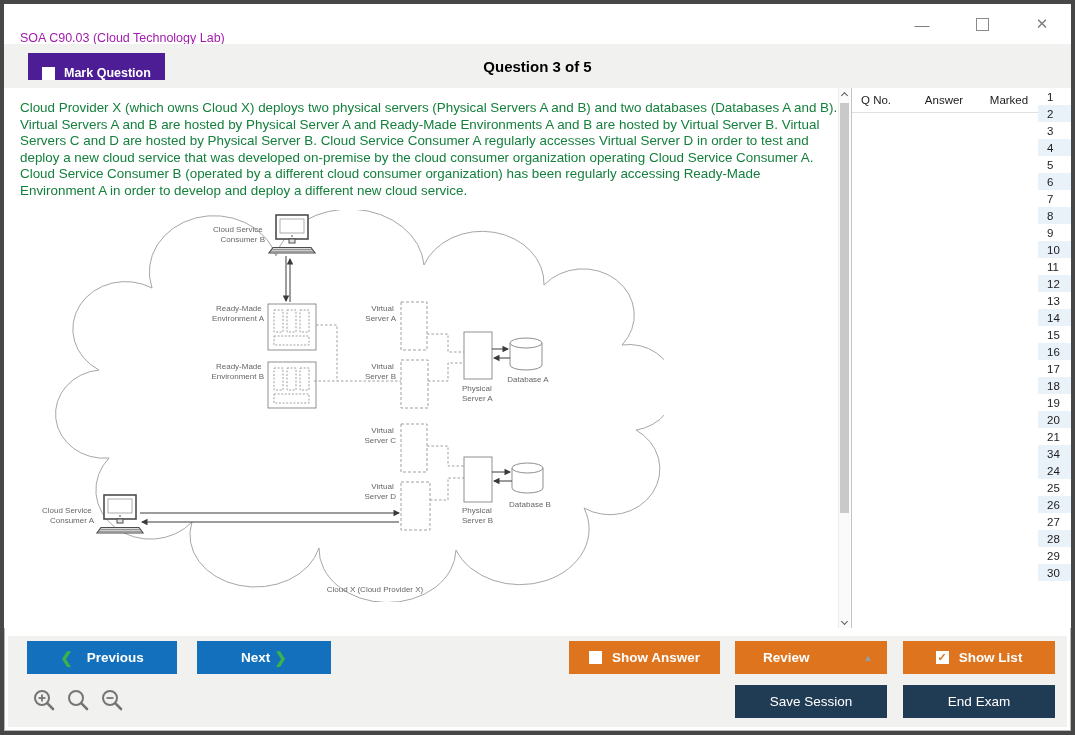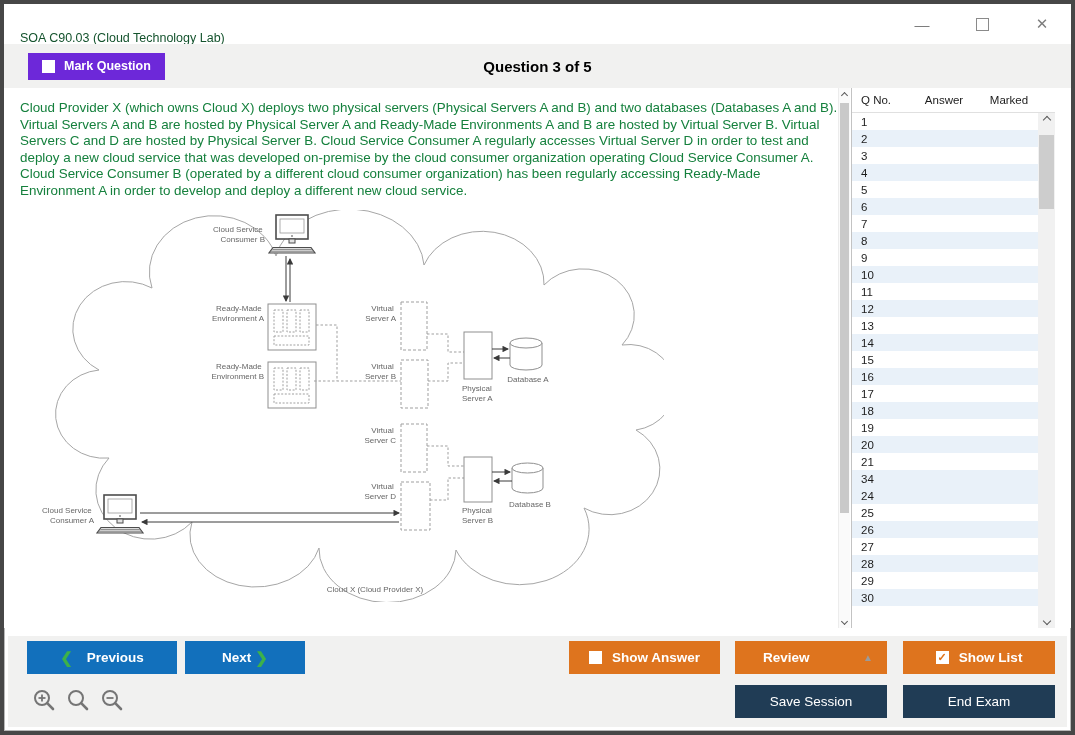--- a/index.html
+++ b/index.html
@@ -3,46 +3,46 @@
 <meta charset="utf-8">
 <style>
   * { margin:0; padding:0; box-sizing:border-box; }
   html,body { background:#d8d8d8; font-family:"Liberation Sans", sans-serif; }
   .window {
     position:relative; width:1075px; height:735px; background:#fff;
     border:4px solid #474747; box-shadow:0 0 0 1px #b8b8b8 inset; overflow:hidden;
   }
   
   .titlebar { position:relative; height:40px; background:#fff; display:flex; align-items:center; }
-  .titlebar .title { margin-left:16px; font-size:12.5px; color:#14532d;margin-top:28px; }
+  .titlebar .title { margin-left:16px; font-size:12.5px; color:#a21caf;margin-top:28px; }
   .win-controls { position:absolute; right:14px; top:0; height:40px; display:flex; align-items:center; gap:30px; }
   .wc { width:30px; height:26px; display:flex; align-items:center; justify-content:center; color:#7d7d7d; font-size:15px; cursor:default; }
   .wc-max-box { width:13px; height:13px; border:1px solid #8a8a8a; display:inline-block; }
   
   .header { position:relative; height:44px; background:#f1f1f0; display:flex; align-items:center; }
-  .btn-mark { margin-left:24px; height:27px; min-width:133px; background:#6d28d9; border:none; color:#fff;
-    font-weight:bold; font-size:12.5px; display:flex; align-items:center; gap:9px; padding:0 14px; font-family:inherit; }
+  .btn-mark { margin-left:24px; height:27px; min-width:133px; background:#4c1d95; border:none; color:#fff;
+    font-weight:bold; font-size:12.5px; display:flex; align-items:flex-end; gap:9px; padding:0 14px; font-family:inherit; }
   .cbx { width:13px; height:13px; background:#fff; display:inline-flex; align-items:center; justify-content:center; flex:0 0 auto; }
   .cbx .tick { color:#de741e; font-size:11px; font-weight:bold; line-height:1; }
   .q-counter { position:absolute; left:0; right:0; text-align:center; font-size:15px; font-weight:bold; color:#000; pointer-events:none; }
   
   .main { position:relative; height:540px; display:flex; background:#fff; }
   .content { width:834px; padding:12px 14px 0 16px; overflow:hidden; }
   .question-text { width:818px; font-size:13.4px; line-height:1.24; color:#15803d; }
   .diagram-wrap { margin-top:10px; margin-left:4px; }
   
   .vscroll-main { width:12px; background:#fafafa; position:relative; border-left:1px solid #ececec; }
   .vscroll-main .thumb { position:absolute; left:1px; right:1px; top:15px; height:76%; background:#c9c9c9; }
   .chev { display:inline-block; width:6px; height:6px; border-right:1.4px solid #5a5a5a; border-bottom:1.4px solid #5a5a5a; }
   .chev.up { transform:rotate(-135deg); }
   .chev.down { transform:rotate(45deg); }
   .sb-arrow { position:absolute; left:0; right:0; height:14px; display:flex; align-items:center; justify-content:center; }
   .sb-arrow.top { top:0; } .sb-arrow.bottom { bottom:0; }
   
-  .qpanel { width:204px; margin-left:1px; border-left:1px solid #c3c3c3; display:flex; flex-direction:column; background:#fff; }
+  .qpanel { width:204px; margin-left:1px; border-left:1px solid #c3c3c3; display:flex; flex-direction:row; background:#fff; }
   .qpanel-header { height:25px; display:flex; align-items:center; font-size:11.5px; color:#1c1c1c; border-bottom:1px solid #e0e0e0; background:#fff; }
   .qpanel-header .c1 { width:56px; padding-left:9px; }
   .qpanel-header .c2 { width:72px; text-align:center; }
   .qpanel-header .c3 { width:58px; text-align:center; }
   .qpanel-body { position:relative; flex:1; display:flex; }
   .qrows { flex:1; overflow:hidden; }
   .qrow { height:17px; display:flex; align-items:center; font-size:11.5px; color:#1c1c1c; }
   .qrow.alt { background:#e9f1f9; }
   .qrow .c1 { width:56px; padding-left:9px; }
   .qrow .c2 { width:60px; } .qrow .c3 { width:50px; }
@@ -50,21 +50,21 @@
   .vscroll-panel .thumb { position:absolute; left:1px; right:1px; top:22px; height:74px; background:#cdcdcd; }
   
   .footer { position:absolute; left:4px; right:4px; bottom:4px; top:632px; background:#f1f1f0; }
   .f-row1 { position:absolute; top:5px; left:0; right:0; height:33px; }
   .btn { position:absolute; height:33px; border:none; color:#fff; font-family:inherit; font-size:13.5px; display:flex; align-items:center; justify-content:center; cursor:default; }
   .btn.blue { background:#1270bc; font-weight:bold; }
   .btn.orange { background:#de741e; font-weight:bold; }
   .btn.navy { background:#203c55; font-weight:normal; }
   .chevron { color:#3db14a; font-size:15px; font-weight:bold; }
   .btn-prev { left:19px; width:150px; gap:14px; }
-  .btn-next { left:177px; width:120px; gap:4px; }
+  .btn-next { left:189px; width:134px; gap:4px; }
   .btn-show-answer { left:561px; width:151px; gap:10px; }
   .btn-review { left:727px; width:152px; justify-content:flex-start; padding-left:28px; }
   .btn-review .tri { position:absolute; right:14px; color:#9b9b9b; font-size:10px; }
   .btn-show-list { left:895px; width:152px; gap:10px; }
   .f-row2 { position:absolute; top:49px; left:0; right:0; height:33px; }
   .btn-save { left:727px; width:152px; }
   .btn-end { left:895px; width:152px; }
   .zoom-tools { position:absolute; left:24px; top:52px; display:flex; gap:10px; align-items:center; }
   .zoom-tools svg { display:block; }
 </style>

